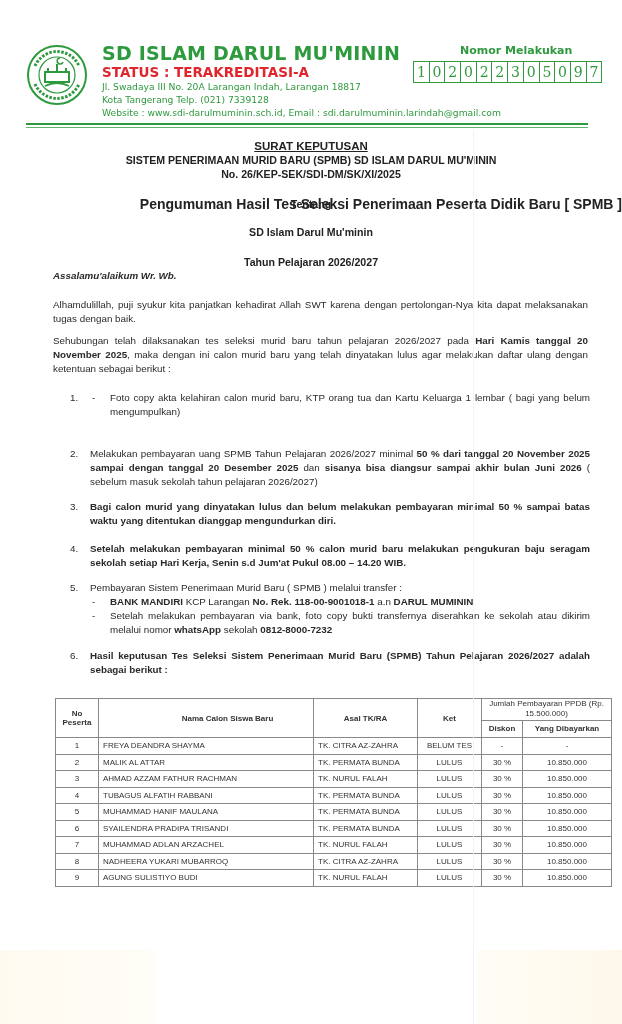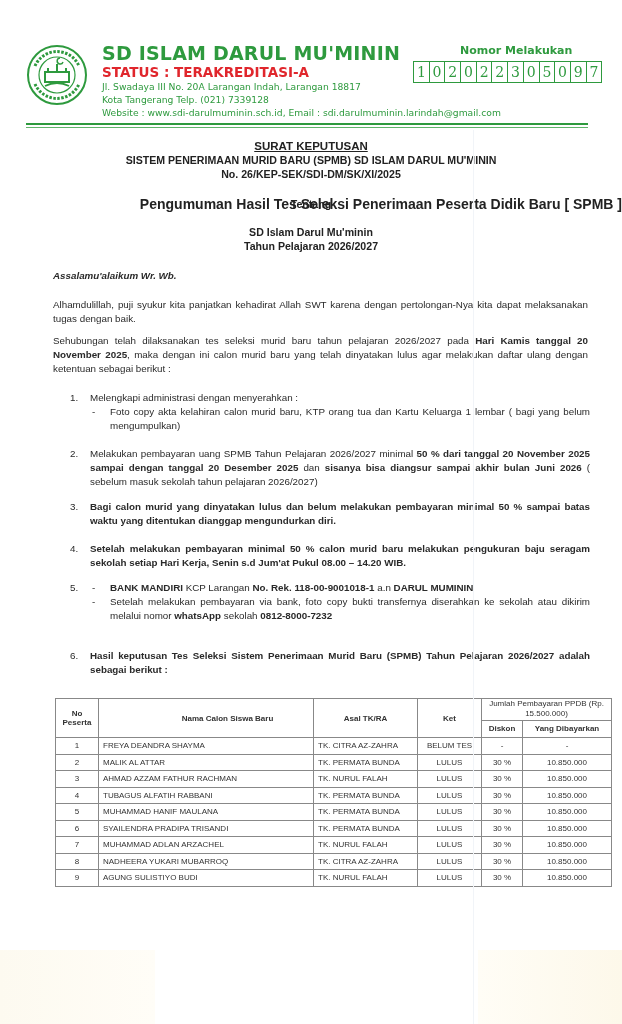--- a/index.html
+++ b/index.html
@@ -22,21 +22,21 @@
   #rule1 { left:26px; top:123px; width:562px; height:2px; background:#2e9a3e; }
   #rule2 { left:26px; top:126.5px; width:562px; height:1px; background:#5fb36a; }
 
   .center { left:0; width:622px; text-align:center; font-family:"Liberation Sans", sans-serif; font-weight:bold; color:#222; white-space:nowrap; }
   #doc-type { top:140px; font-size:11.5px; text-decoration:underline; }
   #doc-sub { top:154px; font-size:10.6px; }
   #doc-no { top:168px; font-size:10.6px; }
   #tentang { top:198px; font-size:10.6px; }
   #about1 { top:196px; font-size:14px;text-align:right; }
   #about2 { top:226px; font-size:10.6px; }
-  #about3 { top:240px; font-size:10.6px; }
+  #about3 { top:256px; font-size:10.6px; }
 
   .para { font-family:"Liberation Sans", sans-serif; font-size:9.8px; color:#2a2a2a; line-height:14px; }
   #greeting { left:53px; top:269px; font-weight:bold; font-style:italic; }
   #para1 { left:53px; top:298px; width:535px; text-align:justify; }
   #para2 { left:53px; top:334px; width:535px; text-align:justify; }
   .item { left:70px; width:520px; }
   .item .num { position:absolute; left:0; top:0; width:16px; }
   .item .body { margin-left:20px; text-align:justify; }
   .dash-row { position:relative; padding-left:20px; }
   .dash-row .dash { position:absolute; left:2px; top:0; }
@@ -97,21 +97,20 @@
 <div id="about2" class="abs center">SD Islam Darul Mu'minin</div>
 <div id="about3" class="abs center">Tahun Pelajaran 2026/2027</div>
 
 <div id="greeting" class="abs para">Assalamu'alaikum Wr. Wb.</div>
 <div id="para1" class="abs para">Alhamdulillah, puji syukur kita panjatkan kehadirat Allah SWT karena dengan pertolongan-Nya kita dapat melaksanakan tugas dengan baik.</div>
 <div id="para2" class="abs para"><span>Sehubungan telah dilaksanakan tes seleksi murid baru tahun pelajaran 2026/2027 pada </span><b>Hari Kamis tanggal 20 November 2025</b><span>, maka dengan ini calon murid baru yang telah dinyatakan lulus agar melakukan daftar ulang dengan ketentuan sebagai berikut :</span></div>
 
 <div class="abs para item" style="top:391px;">
   <span class="num">1.</span>
   <div class="body">
-    <div>Melengkapi administrasi dengan menyerahkan :</div>
     <div class="dash-row"><span class="dash">-</span><span>Foto copy akta kelahiran calon murid baru, KTP orang tua dan Kartu Keluarga 1 lembar ( bagi yang belum mengumpulkan)</span></div>
   </div>
 </div>
 
 <div class="abs para item" style="top:447px;">
   <span class="num">2.</span>
   <div class="body"><span>Melakukan pembayaran uang SPMB Tahun Pelajaran 2026/2027 minimal </span><b>50 %  dari tanggal 20 November 2025 sampai dengan tanggal 20 Desember 2025</b><span> dan </span><b>sisanya bisa diangsur sampai akhir bulan Juni 2026</b><span> ( sebelum masuk sekolah tahun pelajaran 2026/2027)</span></div>
 </div>
 
 <div class="abs para item" style="top:500px;">
@@ -120,20 +119,21 @@
 </div>
 
 <div class="abs para item" style="top:542px;">
   <span class="num">4.</span>
   <div class="body"><b>Setelah melakukan pembayaran minimal 50 % calon murid baru melakukan pengukuran baju seragam sekolah setiap Hari Kerja, Senin s.d Jum'at Pukul 08.00 – 14.20 WIB.</b></div>
 </div>
 
 <div class="abs para item" style="top:581px;">
   <span class="num">5.</span>
   <div class="body">
+    <div>Pembayaran Sistem Penerimaan Murid Baru ( SPMB ) melalui transfer :</div>
     <div class="dash-row"><span class="dash">-</span><b>BANK MANDIRI</b><span> KCP Larangan </span><b>No. Rek. 118-00-9001018-1</b><span> a.n </span><b>DARUL MUMININ</b></div>
     <div class="dash-row"><span class="dash">-</span><span>Setelah melakukan pembayaran via bank, foto copy bukti transfernya diserahkan ke sekolah atau dikirim melalui nomor </span><b>whatsApp</b><span> sekolah </span><b>0812-8000-7232</b></div>
   </div>
 </div>
 
 <div class="abs para item" style="top:649px;">
   <span class="num">6.</span>
   <div class="body"><b>Hasil keputusan Tes Seleksi Sistem Penerimaan Murid Baru (SPMB) Tahun Pelajaran 2026/2027 adalah sebagai berikut :</b></div>
 </div>
 

